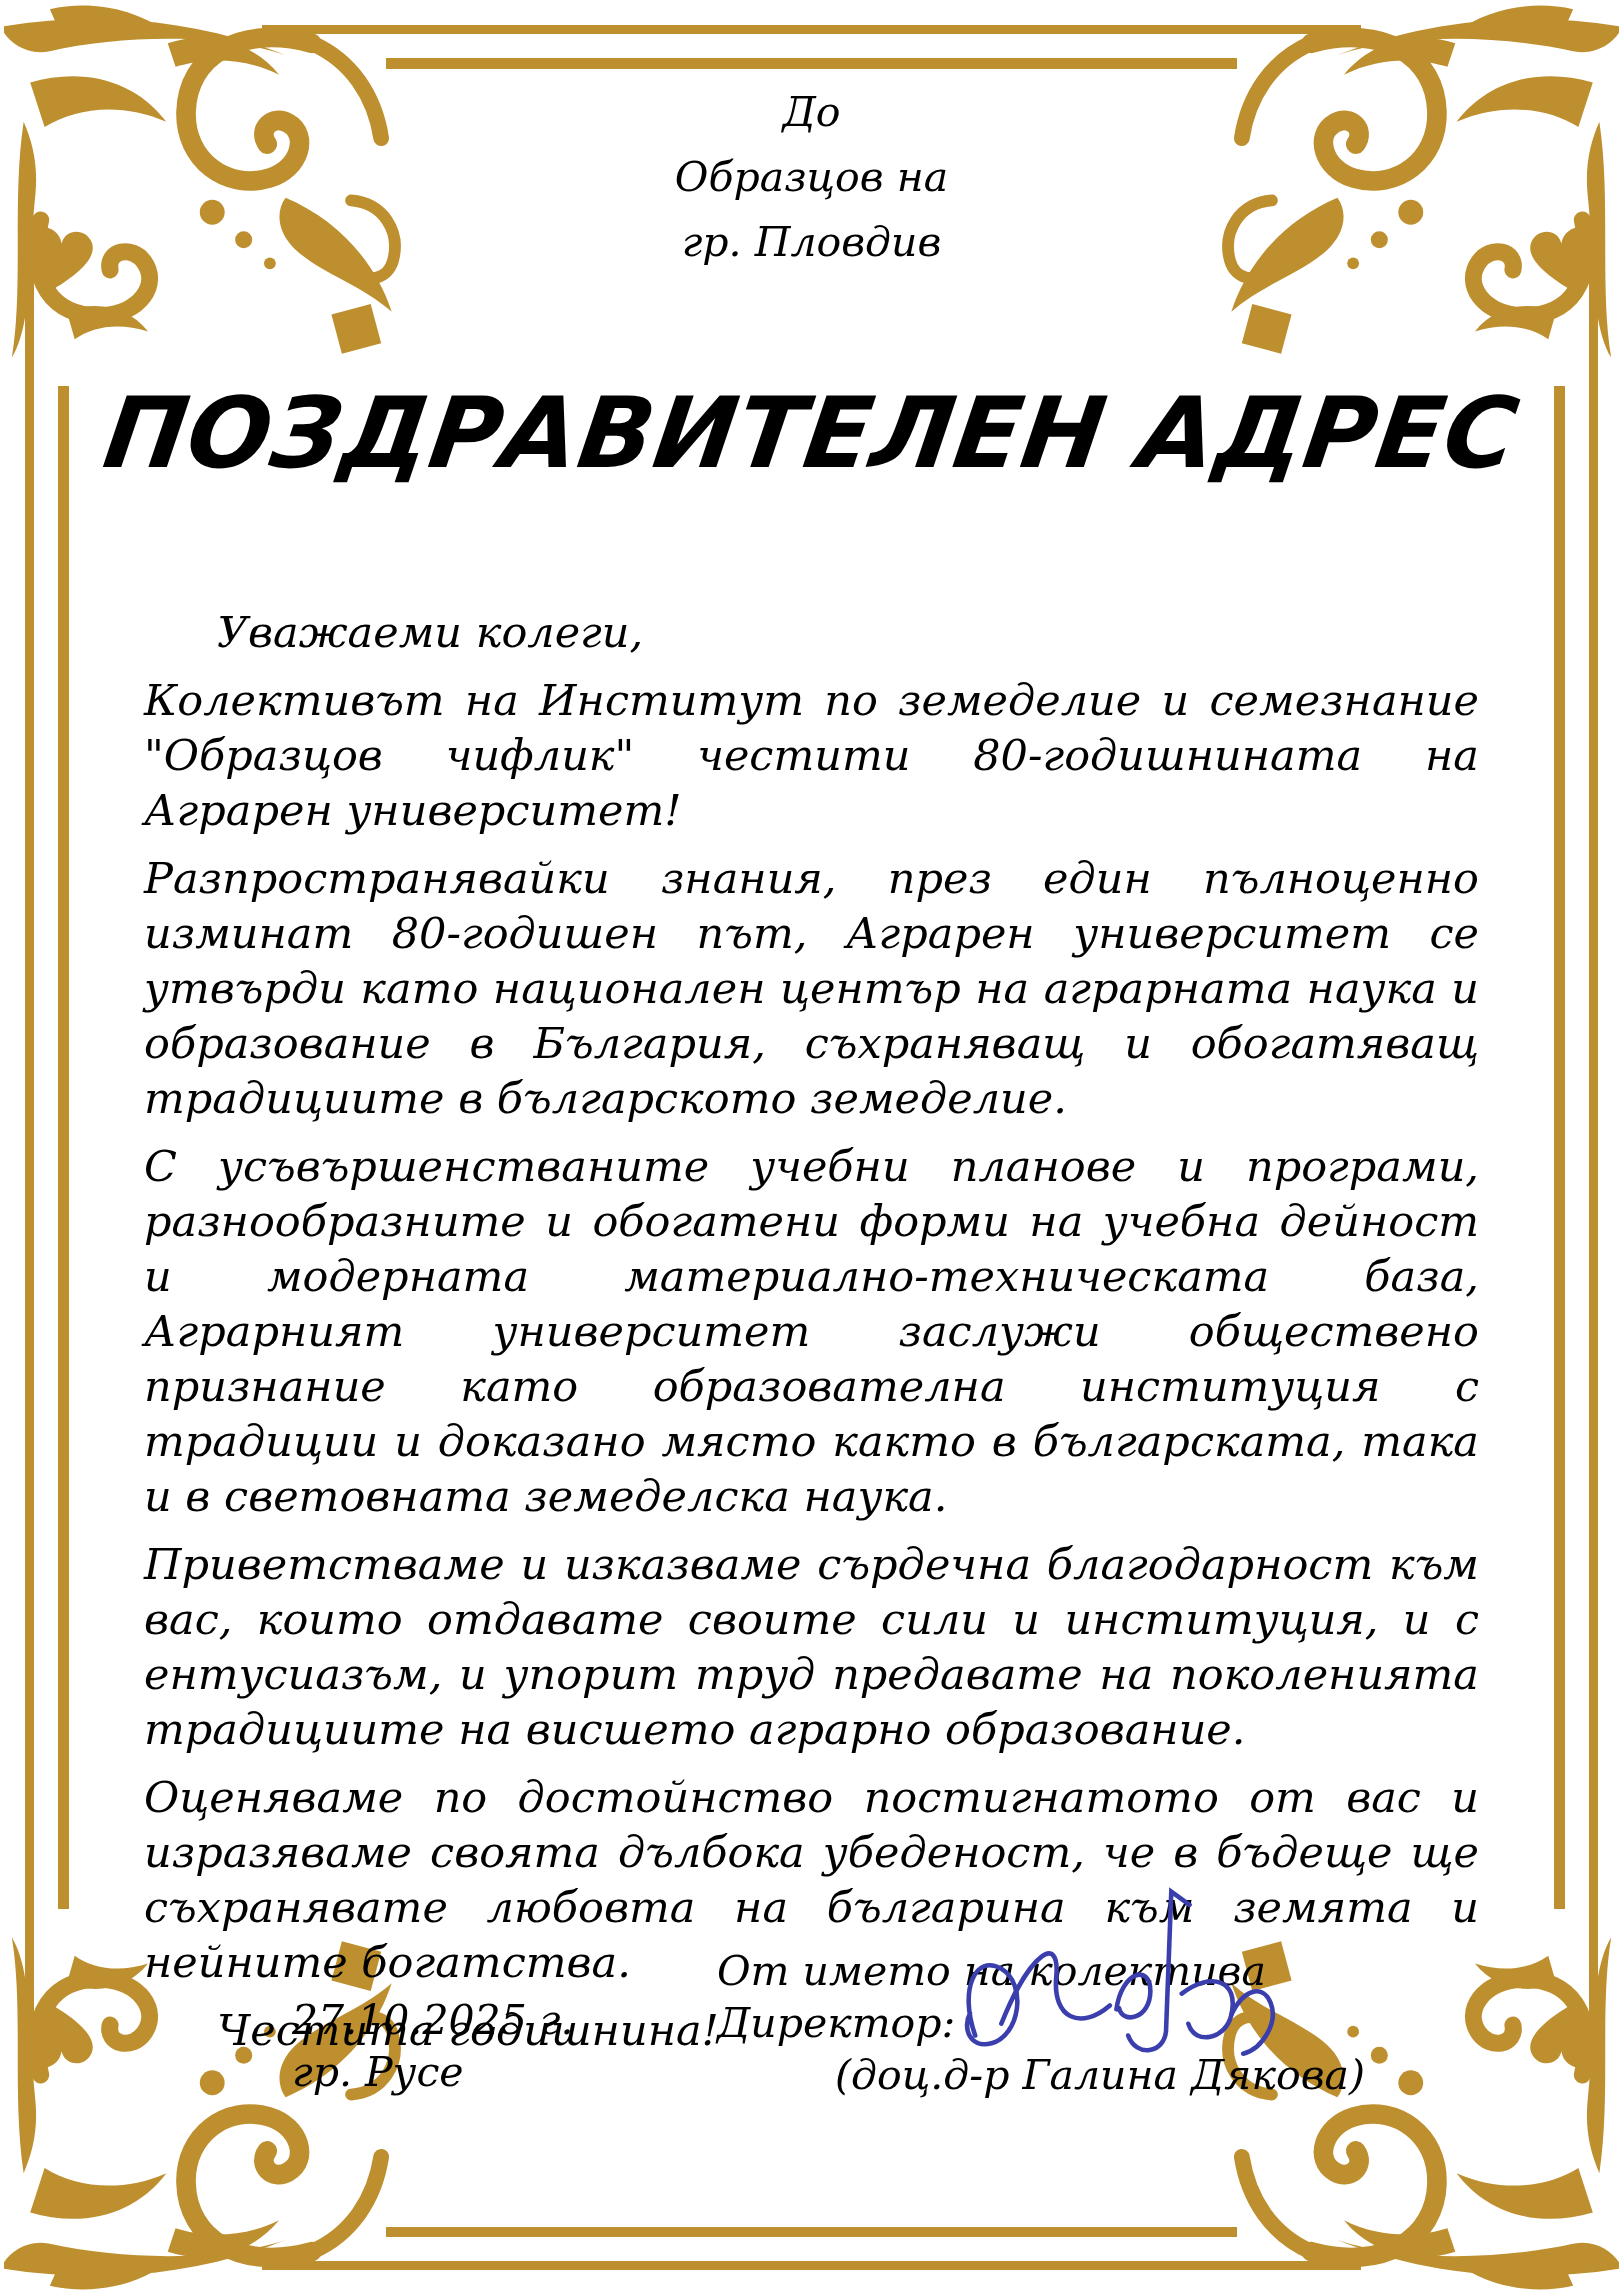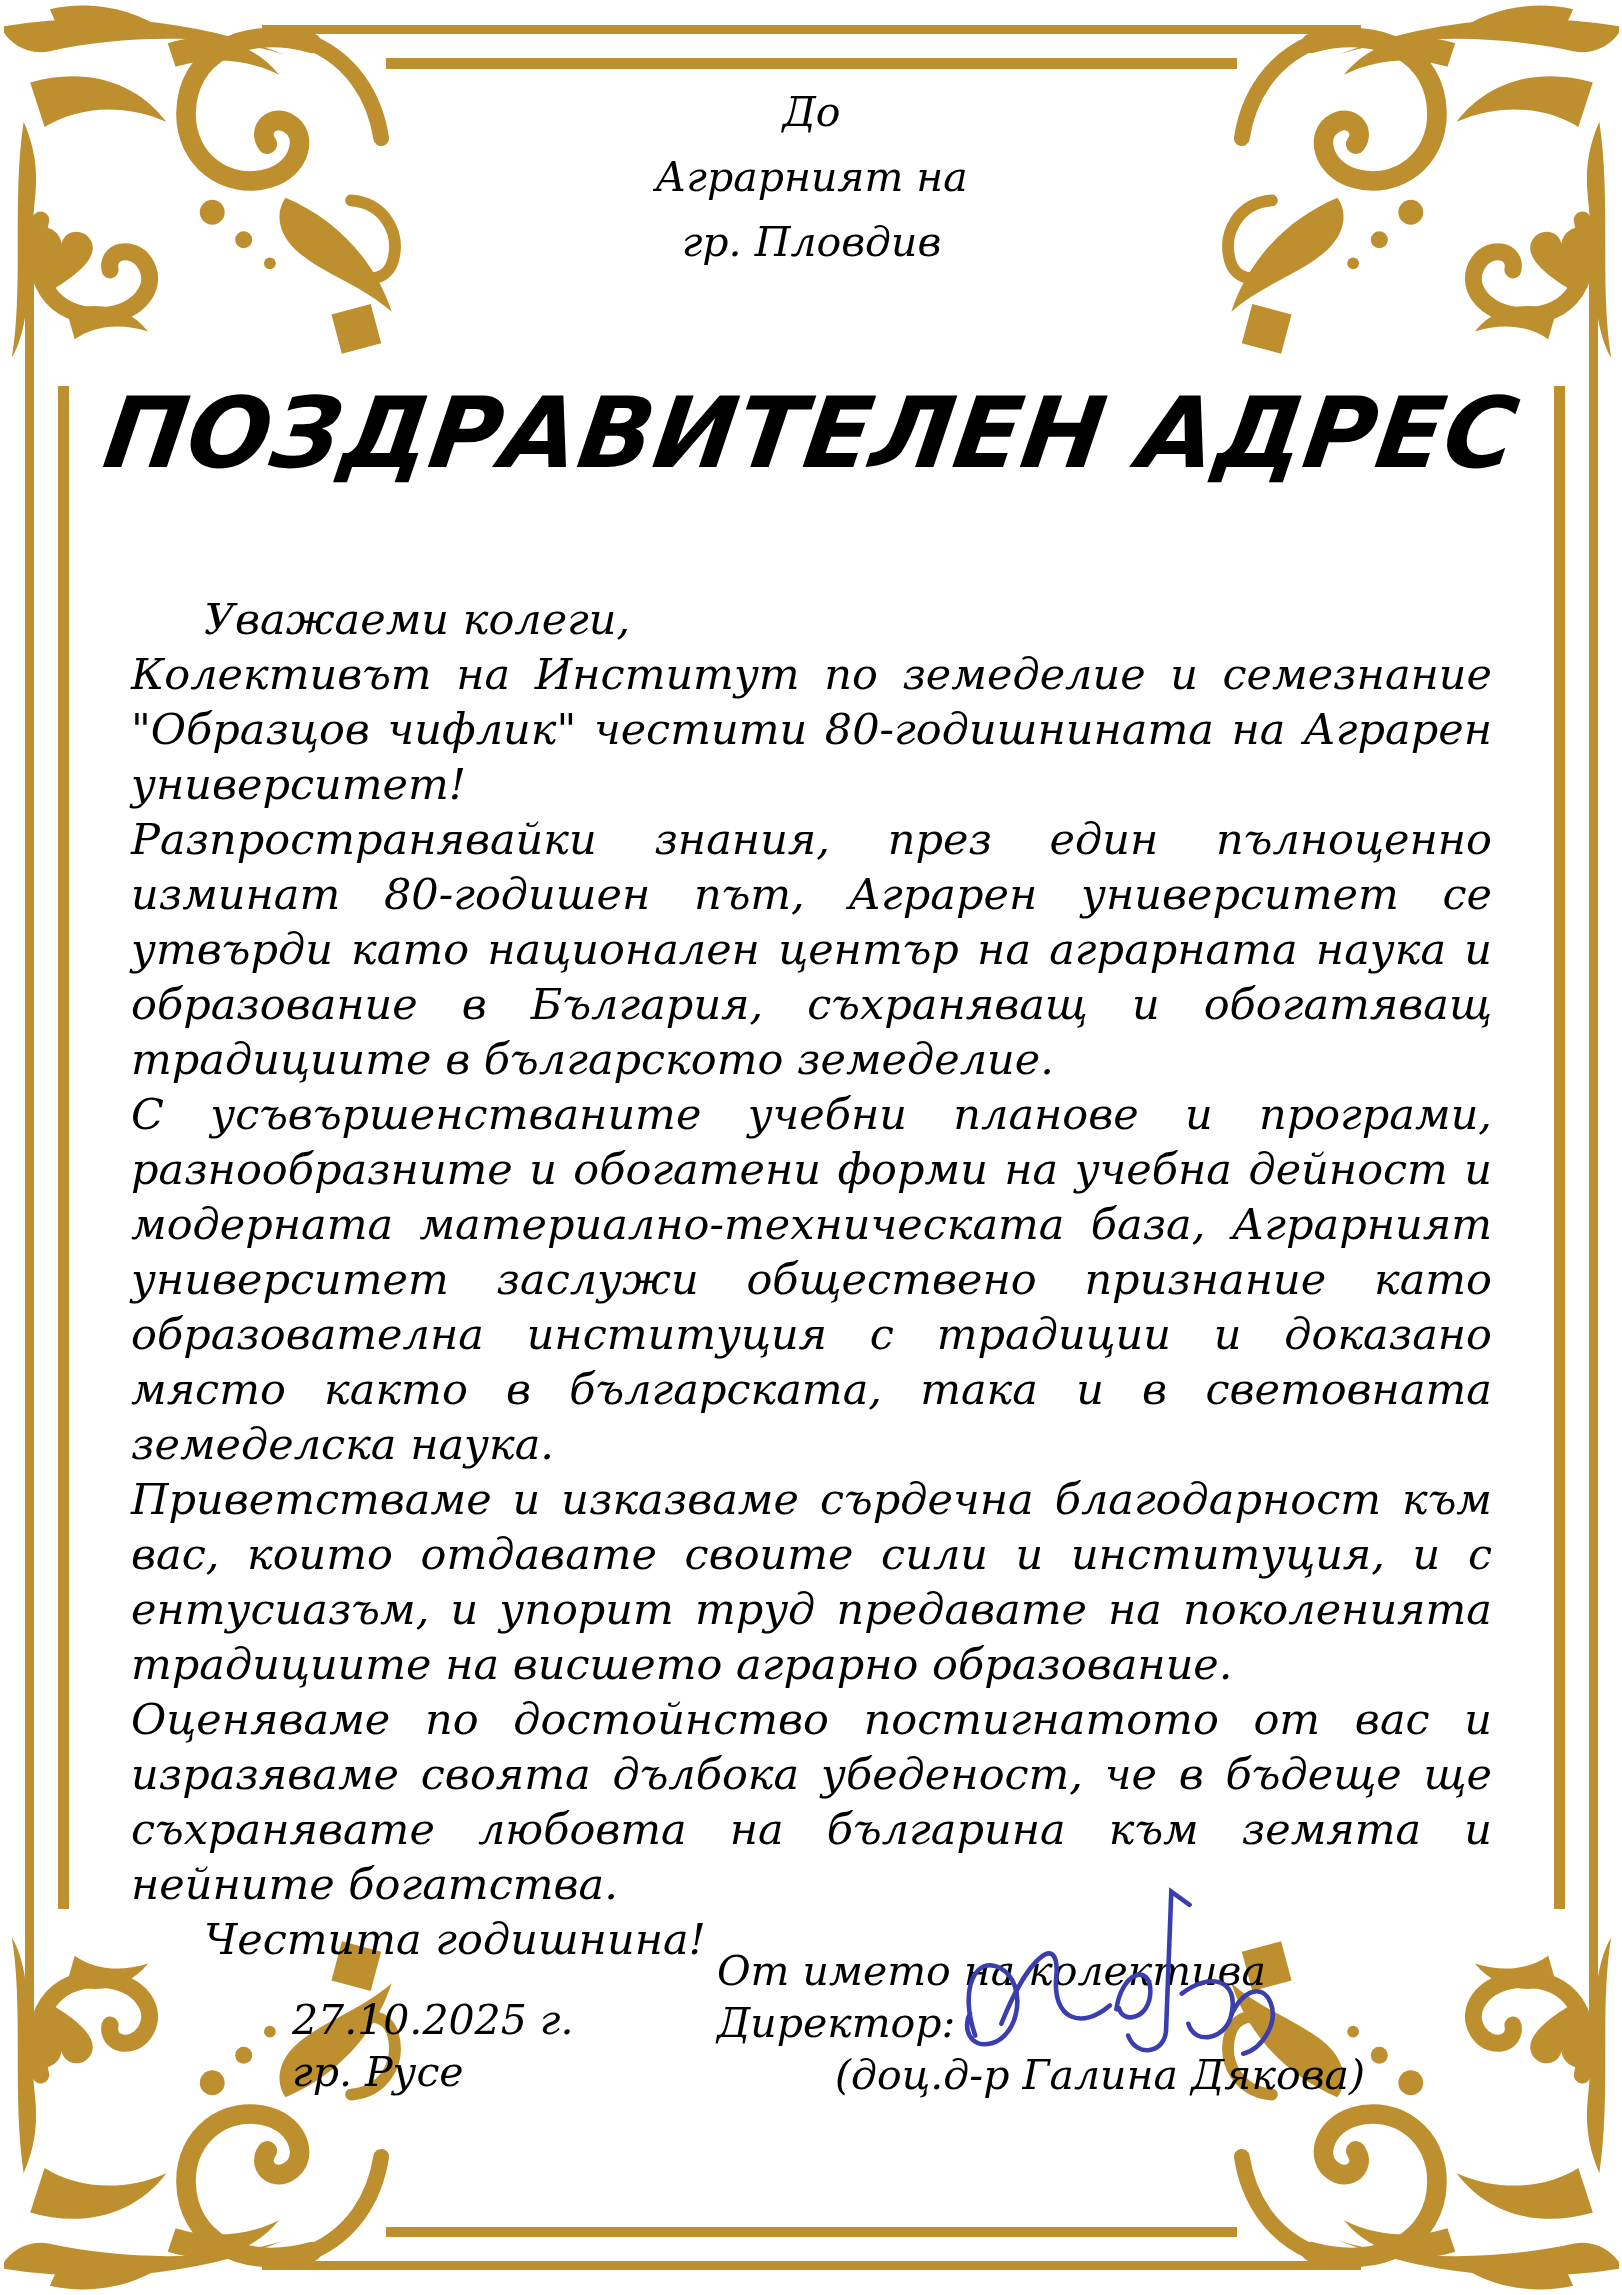--- a/index.html
+++ b/index.html
@@ -40,21 +40,21 @@
     font-family:"DejaVu Sans", sans-serif;
     font-weight:bold;font-style:italic;
     font-size:98px;letter-spacing:0.7px;
     transform:skewX(-8deg);
   }
   
   .body-text{
     position:absolute;top:592px;left:131px;right:131px;
     font-style:italic;font-size:43px;line-height:55px;
   }
-  .body-text p{margin:0;text-align:justify;}
+  .body-text p{margin:13px;text-align:justify;}
   .salutation,.closing{text-indent:73px;text-align:left !important;}
   
   .sign-left{
     position:absolute;left:268px;top:1994px;
     font-style:italic;font-size:41px;line-height:52px;margin-left:24px;
   }
   .sign-right{
     position:absolute;left:717px;top:1945px;
     font-style:italic;font-size:41px;line-height:52px;
   }
@@ -109,21 +109,21 @@
     </svg>
   <svg class="corner c-bl" viewBox="0 0 620 620">
       <use href="#corner-flourish"></use>
     </svg>
   <svg class="corner c-br" viewBox="0 0 620 620">
       <use href="#corner-flourish"></use>
     </svg>
 
   <div class="recipient">
     <div>До</div>
-    <div>Аграрният на</div>
+    <div>Образцов на</div>
     <div>гр. Пловдив</div>
   </div>
 
   <div class="title">ПОЗДРАВИТЕЛЕН АДРЕС</div>
 
   <div class="body-text">
     <p class="salutation">Уважаеми колеги,</p>
     <p>Колективът на Институт по земеделие и семезнание "Образцов чифлик" честити 80-годишнината на Аграрен университет!</p>
     <p>Разпространявайки знания, през един пълноценно изминат 80-годишен път, Аграрен университет се утвърди като национален център на аграрната наука и образование в България, съхраняващ и обогатяващ традициите в българското земеделие.</p>
     <p>С усъвършенстваните учебни планове и програми, разнообразните и обогатени форми на учебна дейност и модерната материално-техническата база, Аграрният университет заслужи обществено признание като образователна институция с традиции и доказано място както в българската, така и в световната земеделска наука.</p>

